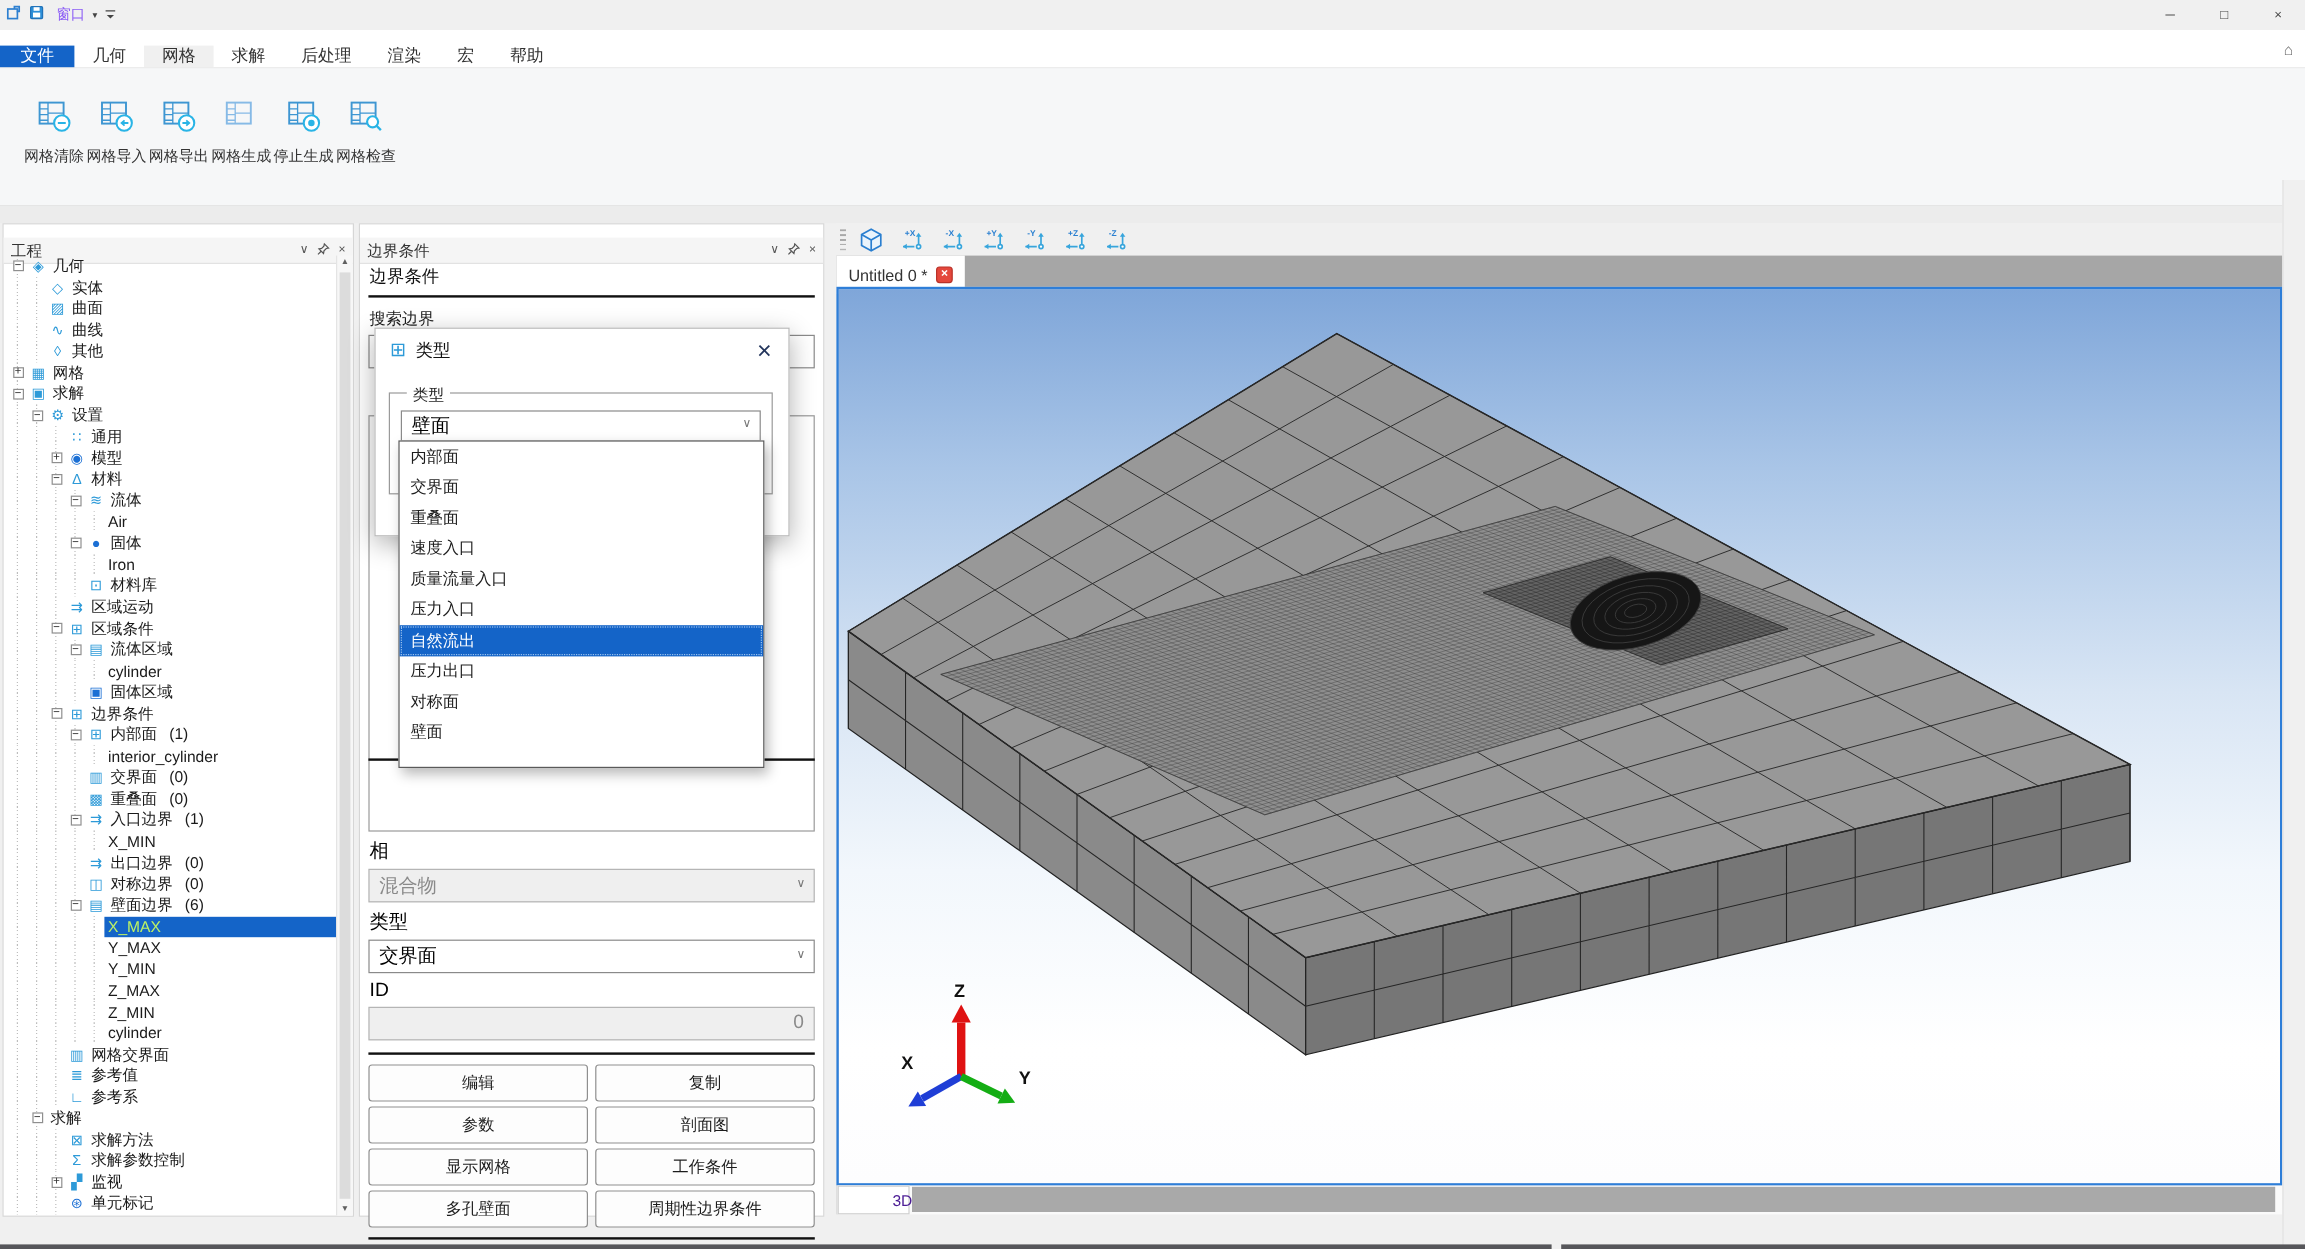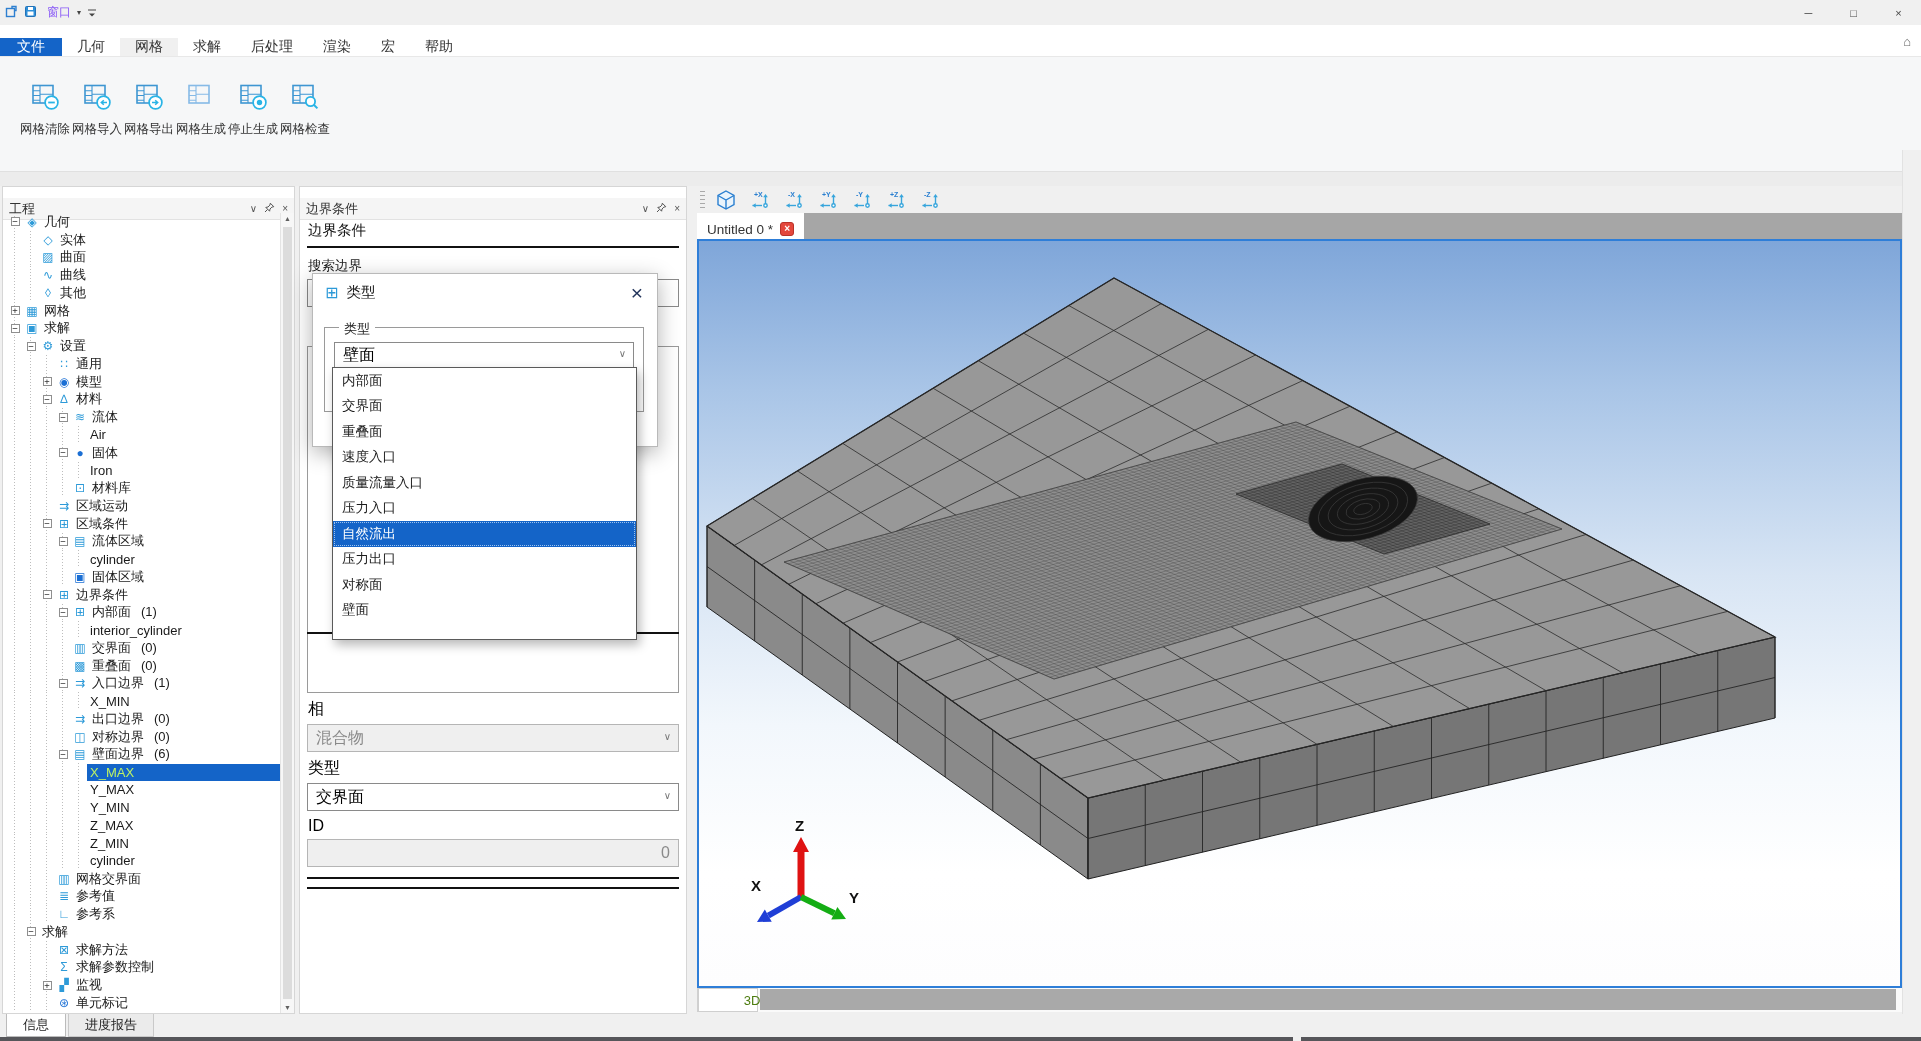--- a/index.html
+++ b/index.html
@@ -99,21 +99,21 @@
     background-image:repeating-linear-gradient(to bottom,#a9a9a9 0 1.5px,transparent 1.5px 4px);
     background-size:1.5px 100%; background-position:1px 0; background-repeat:repeat-x; }
   .vbtn { display:flex; align-items:center; justify-content:center; padding:1px 2px; }
   .vp-tabbar { position:absolute; left:697px; top:213px; width:1205px; height:26px; background:#a6a6a6; display:flex; align-items:stretch; }
   .vp-tab { background:#fff; display:flex; align-items:center; gap:7px; padding:16px 10px; font-size:13.5px; color:#333; }
   .tab-close { width:14px; height:14px; background:#e4473c; border:1px solid #b93229; border-radius:3px; color:#fff; font-size:10px; line-height:12px; text-align:center; font-weight:bold; }
   .vp-canvas { position:absolute; left:697px; top:239px; width:1205px; height:749px; border:2px solid #2e7ed8;
     background:linear-gradient(180deg,#7fa6d9 0%,#a9c5e7 20%,#d8e5f4 45%,#f2f7fc 65%,#ffffff 85%,#fdfdfe 100%); }
   .vp-canvas svg { position:absolute; left:0; top:0; }
   .vp-bottom { position:absolute; left:697px; top:988px; width:1205px; height:24px; background:#fafafa; display:flex; align-items:stretch; border-left:1px solid #d0d0d0; }
-  .vp3d { width:60px; background:#fff; border:1px solid #cfcfcf; display:flex; align-items:center; justify-content:center; font-size:13px; color:#4d7c0f;padding-left:48px; }
+  .vp3d { width:60px; background:#fff; border:1px solid #cfcfcf; display:flex; align-items:center; justify-content:center; font-size:13px; color:#4c1d95;padding-left:48px; }
   .hscroll { flex:1; margin:1px 6px 2px 2px; background:#a9a9a9; }
   .right-rail { position:absolute; left:1902px; top:150px; width:19px; height:891px; background:#f0f0f0; border-left:1px solid #e2e2e2; }
 </style>
 </head>
 <body>
 
 <div id="app">
 
   <div class="titlebar">
     <div class="tb-left">
@@ -627,20 +627,30 @@
           <span class="arr">∨</span>
       </div>
       <div class="bc-label">类型</div>
       <div class="combo">
         <span>交界面</span>
           <span class="arr">∨</span>
       </div>
       <div class="bc-label">ID</div>
       <div class="tfield dis num">0</div>
       <div class="btn-sep"></div>
+      <div class="btn-grid" id="bcButtons">
+          <div class="pbtn">编辑</div>
+          <div class="pbtn">复制</div>
+          <div class="pbtn">参数</div>
+          <div class="pbtn">剖面图</div>
+          <div class="pbtn">显示网格</div>
+          <div class="pbtn">工作条件</div>
+          <div class="pbtn">多孔壁面</div>
+          <div class="pbtn">周期性边界条件</div>
+        </div>
       <div class="btn-sep" style="margin-top:8px;"></div>
     </div>
   </div>
 
   <div class="dialog">
     <div class="dlg-head">
       <span class="dlg-ico">⊞</span>
       <span class="dlg-title">类型</span>
       <span class="dlg-close">×</span>
     </div>
@@ -782,19 +792,15 @@
         <text x="150" y="662" font-size="15" font-weight="bold" fill="#111" stroke="#fff" stroke-width="2.5" paint-order="stroke" font-family="Liberation Sans, sans-serif">Y</text>
       </svg>
   </div>
   <div class="vp-bottom">
     <div class="vp3d">3D</div>
     <div class="hscroll"></div>
   </div>
 
   <div class="right-rail"></div>
 
-  <div class="btabs" id="btabs">
-      <div class="btab active">信息</div>
-      <div class="btab">进度报告</div>
-    </div>
   <div class="winline" style="width:1293px;"></div>
   <div class="winline" style="left:1301px; width:620px;"></div>
 </div>
 
 </body></html>

